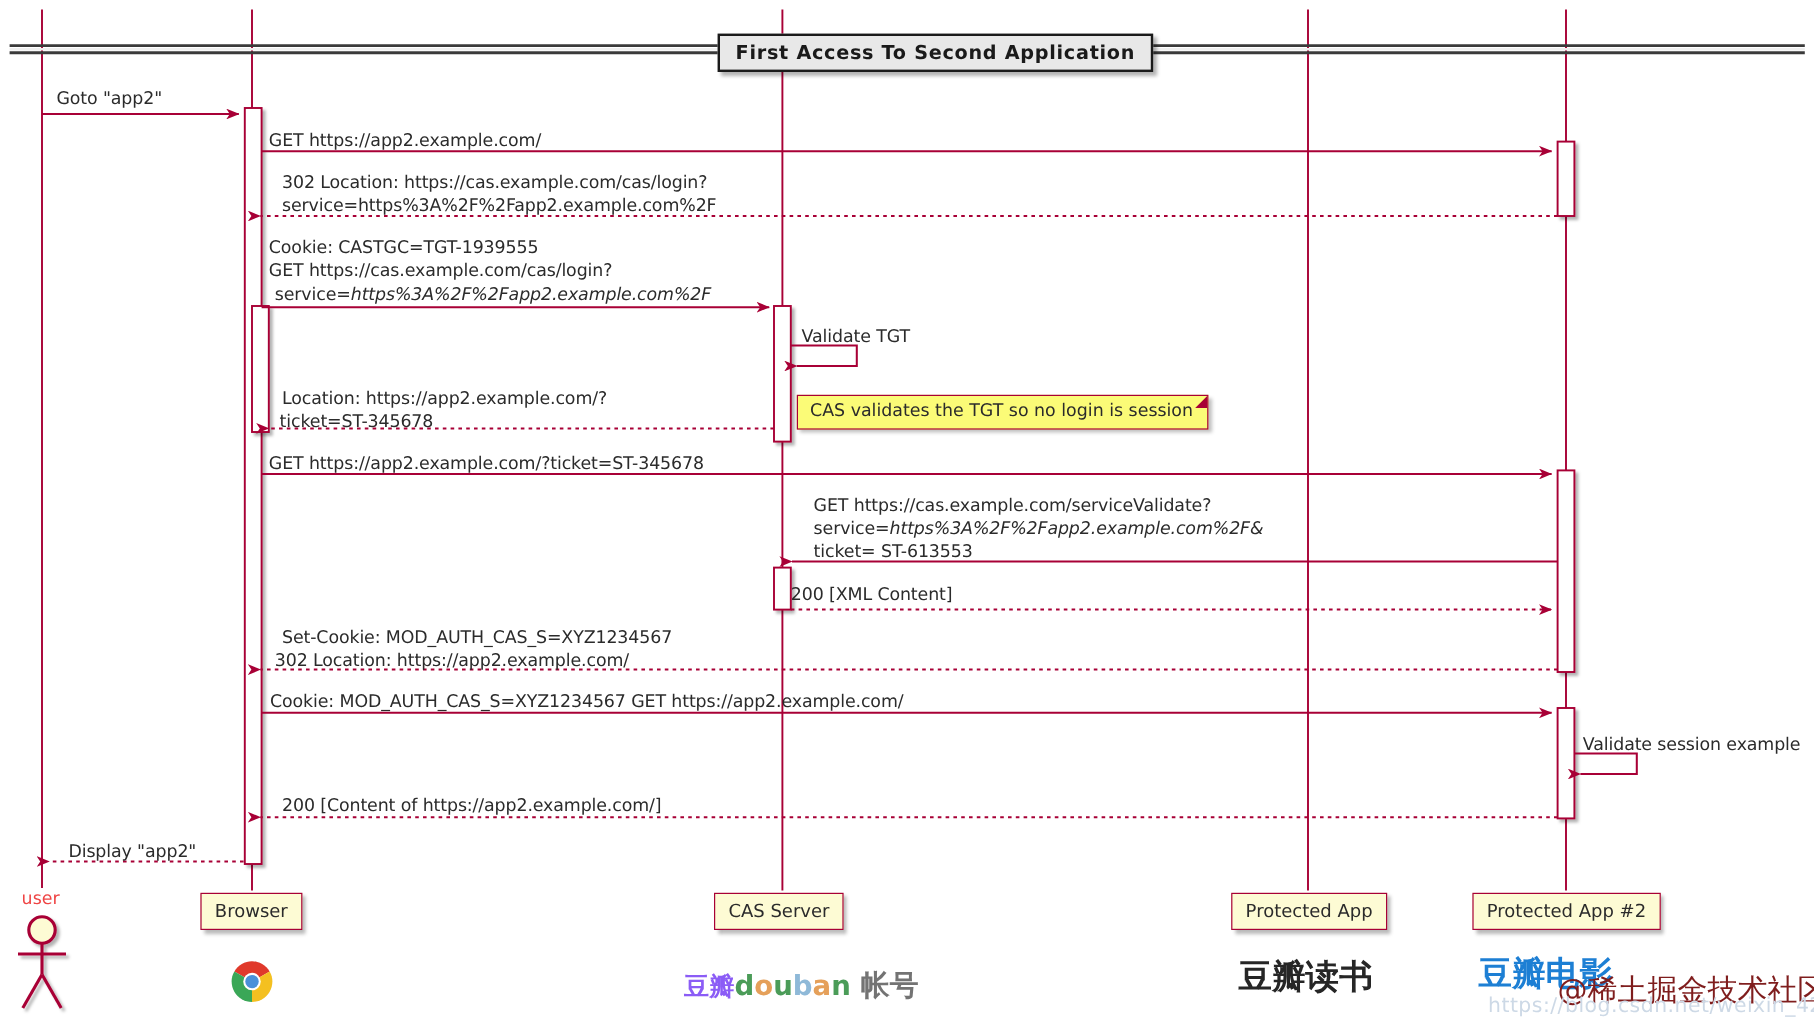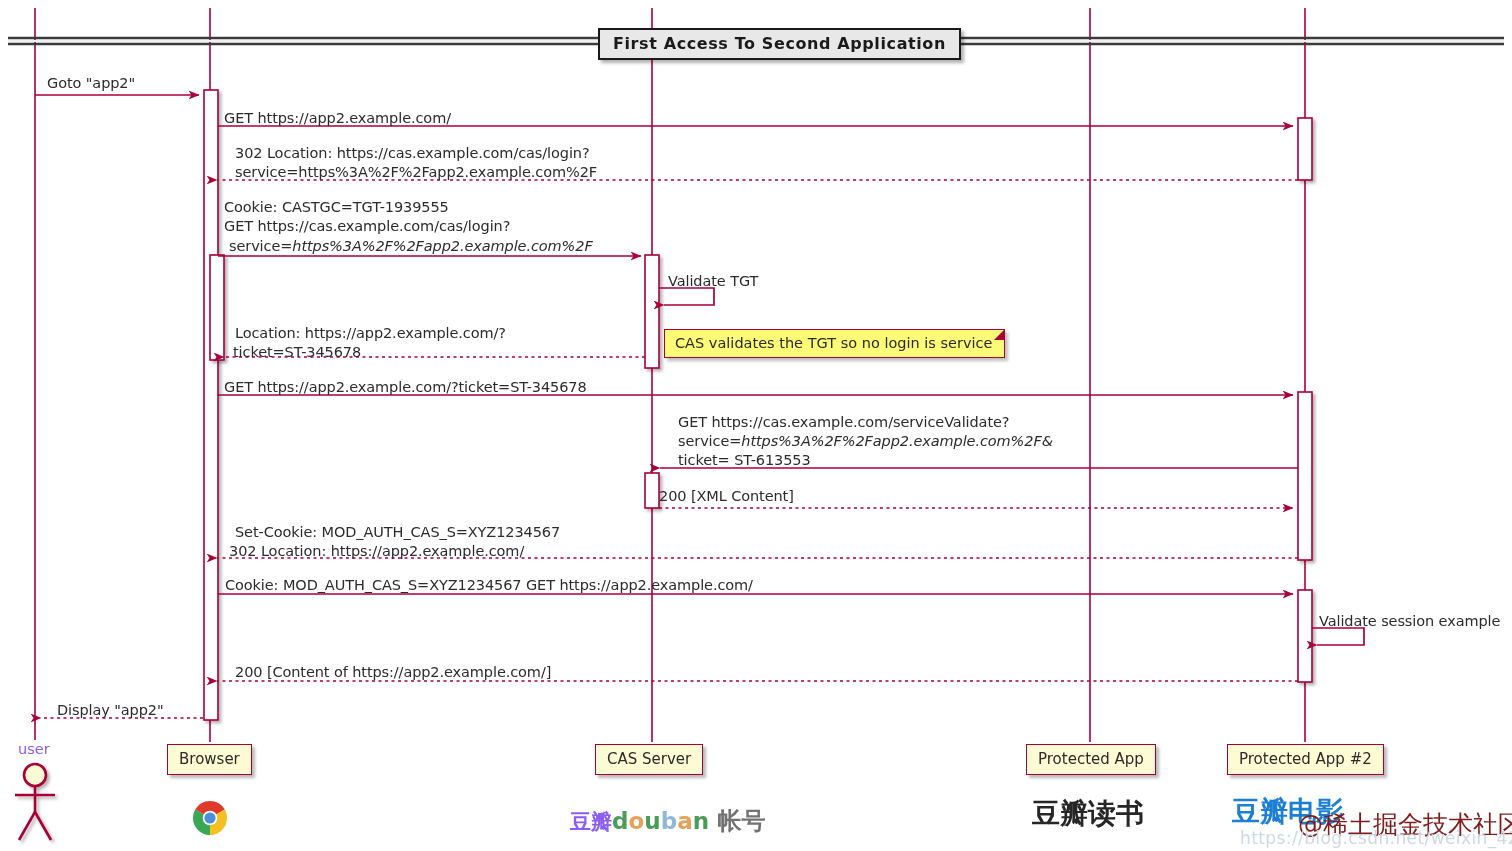--- a/index.html
+++ b/index.html
@@ -53,21 +53,21 @@
     border:2px solid #1a1a1a;
     font-weight:bold;
     font-size:16px;
     color:#1a1a1a;
     padding:4px 13px 5px 13px;
     letter-spacing:0.6px;
     white-space:nowrap;
     box-shadow:3px 3px 3px rgba(0,0,0,0.30);
   }
   .actorlabel{
-    position:absolute;font-size:14.5px;color:#8b5cf6;
+    position:absolute;font-size:14.5px;color:#ef4444;
     font-family:"DejaVu Sans","Liberation Sans",sans-serif;
   }
   .logo-cn{
     position:absolute;
     font-family:"DejaVu Sans","Liberation Sans",sans-serif;
     font-weight:bold;
     white-space:nowrap;
   }
   .wm{
     position:absolute;white-space:nowrap;
@@ -208,21 +208,21 @@
 <div class="msgblock" style="left:229px;top:542px;">302 Location: https://app2.example.com/</div>
 
 <div class="msgblock" style="left:225px;top:576px;">Cookie: MOD_AUTH_CAS_S=XYZ1234567 GET https://app2.example.com/</div>
 
 <div class="msgblock" style="left:1319px;top:612px;">Validate session example</div>
 
 <div class="msgblock" style="left:235px;top:663px;">200 [Content of https://app2.example.com/]</div>
 
 <div class="msgblock" style="left:57px;top:701px;">Display "app2"</div>
 
-<div class="note" style="left:664px;top:329px;">CAS validates the TGT so no login is service</div>
+<div class="note" style="left:664px;top:329px;">CAS validates the TGT so no login is session</div>
 
 <div class="logo-cn" style="left:570px;top:805px;font-size:23px;">
   <span style="color:#8b5cf6;font-size:21px;">豆瓣</span><span style="color:#4b9c58;">d</span><span style="color:#e5a05a;">o</span><span style="color:#4b9c58;">u</span><span style="color:#8fb9d8;">b</span><span style="color:#e5a05a;">a</span><span style="color:#4b9c58;">n</span><span style="color:#737373;font-size:24px;">&nbsp;帐号</span>
 </div>
 
 <div class="logo-cn" style="left:1032px;top:795px;font-size:28px;color:#262626;">豆瓣读书</div>
 
 <div class="logo-cn" style="left:1232px;top:793px;font-size:28px;color:#1d7fd4;text-align:center;">豆瓣电影</div>
 
 <div class="wm wm1" style="left:1298px;top:808px;">@稀土掘金技术社区</div>

